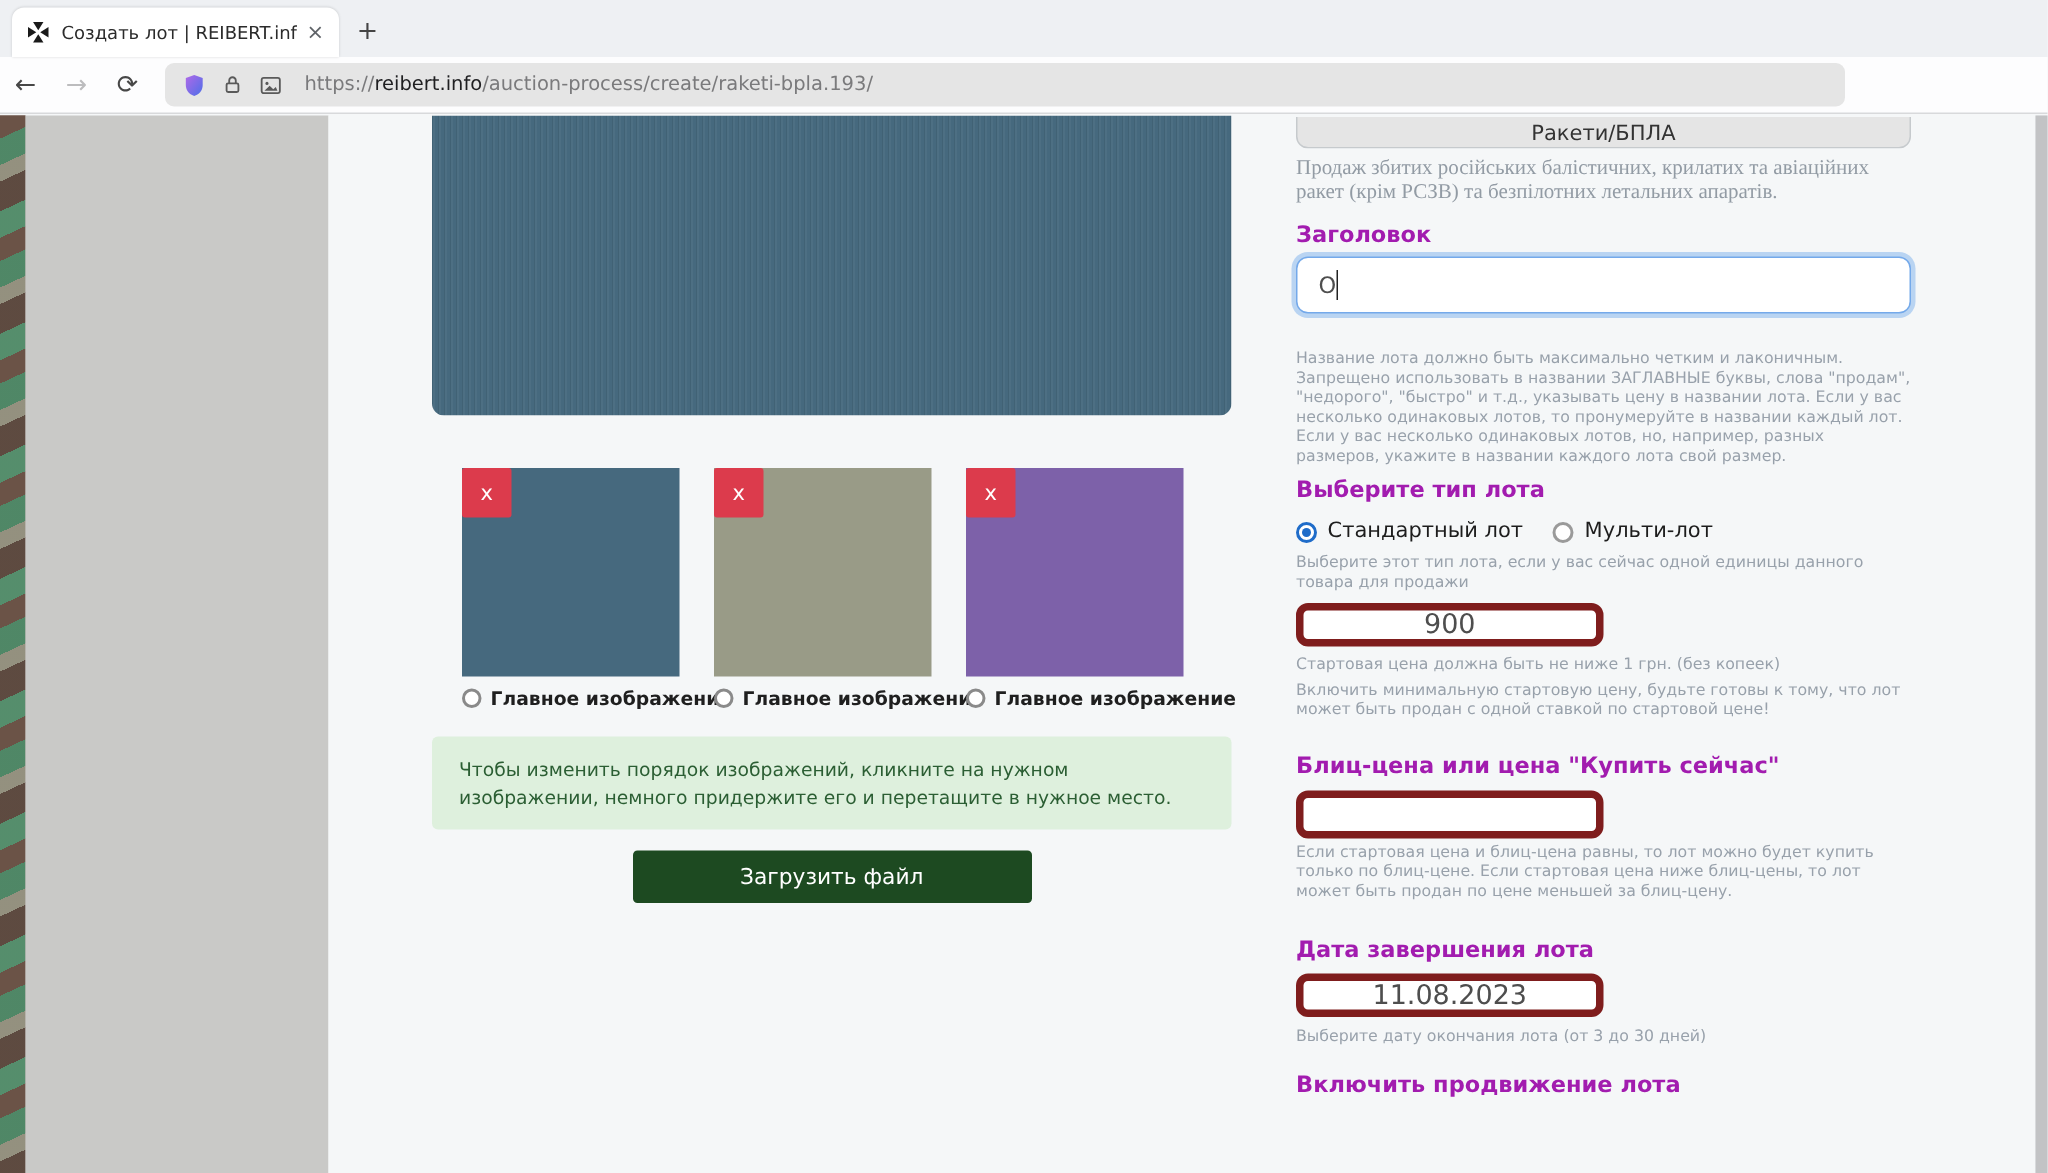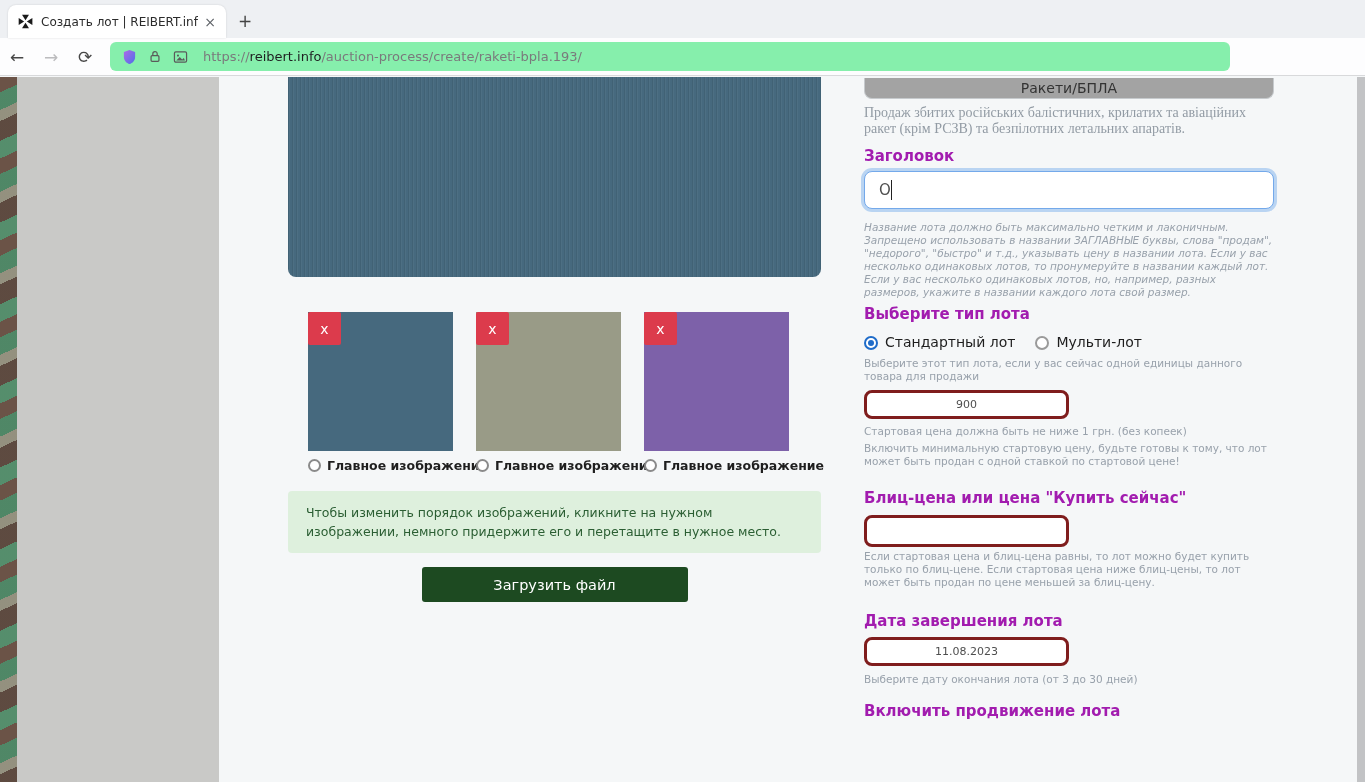--- a/index.html
+++ b/index.html
@@ -13,21 +13,21 @@
     border-radius:8px 8px 0 0; display:flex; align-items:center; padding:0 10px;
     box-shadow:0 0 2px rgba(0,0,0,.15); }
   .tab-title { font-size:12px; color:#2b2b2b; white-space:nowrap; overflow:hidden; flex:1; margin-left:8px; }
   .tab-close { font-size:14px; color:#5f6368; margin-left:6px; cursor:default; }
   .newtab { position:absolute; left:232px; top:8px; width:26px; height:26px; font-size:17px;
     color:#444; display:flex; align-items:center; justify-content:center; }
   .toolbar { height:38px; background:#fdfdfe; border-bottom:1px solid #d8d9db;
     display:flex; align-items:center; }
   .navbtn { width:34px; text-align:center; font-size:17px; color:#474747; }
   .navbtn.disabled { color:#bcbcbe; }
-  .urlpill { margin-left:8px; width:1120px; height:29px; background:#86efac; border-radius:6px;
+  .urlpill { margin-left:8px; width:1120px; height:29px; background:#e5e5e5; border-radius:6px;
     display:flex; align-items:center; padding:0 12px; }
   .urlicon { margin-right:11px; display:flex; align-items:center; }
   .url-text { font-size:13px; color:#7a7a7c; margin-left:4px; white-space:nowrap; }
   .url-domain { color:#1f1f21; }
 
   
   .page { position:absolute; left:0; top:77px; width:1365px; height:705px; background:#f5f7f8; }
   .camo { position:absolute; left:0; top:0; width:17px; height:705px;
     background:
       repeating-linear-gradient(155deg,
@@ -54,35 +54,35 @@
   .thumb-radio .rlabel { font-size:12.5px; color:#1f1f1f; margin-left:6px; white-space:nowrap; }
   .notice { margin-top:17px; background:#def0dd; border-radius:4px; padding:12px 18px;
     color:#2b5e33; font-size:12.5px; line-height:19px; }
   .upload { margin:14px auto 0; display:block; width:266px; height:35px; background:#1d4a21;
     color:#fff; font-size:14.5px; border:none; border-radius:3px;
     font-family:"DejaVu Sans","Liberation Sans",sans-serif; }
 
   
   .sidebar { position:absolute; left:645px; top:1px; width:410px; }
   .select-cut { height:21px; border:1px solid #c6cacd; border-top:none; border-radius:0 0 8px 8px;
-    background:#a3a3a3; overflow:hidden; text-align:center; }
+    background:#e5e5e5; overflow:hidden; text-align:center; }
   .select-cut span { display:inline-block; margin-top:-10px; font-size:14px; color:#333; }
   .cat-desc { margin-top:6px; font-size:14px; line-height:16px; color:#929ba4;font-family:Liberation Serif, serif; }
   .fh { font-size:15px; font-weight:bold; color:#a21caf; }
   .h-title { margin-top:10px; }
-  .input { border:3px solid #7f1d1d; border-radius:8px; background:#fff; color:#4e4e4e;
-    font-size:11px; font-family:"DejaVu Sans","Liberation Sans",sans-serif; outline:none; }
+  .input { border:5px solid #7f1d1d; border-radius:8px; background:#fff; color:#4e4e4e;
+    font-size:18px; font-family:"DejaVu Sans","Liberation Sans",sans-serif; outline:none; }
   .title-wrap { position:relative; margin-top:6px; }
   .title-input { width:410px; height:38px; padding:0 14px; font-size:15px;
     border:1px solid #74a9ea; box-shadow:0 0 0 3px #b9d4f2; }
   .caret { position:absolute; left:27px; top:9px; width:1px; height:20px; background:#222;
     animation:blink 1s steps(1) infinite; }
   @keyframes blink { 50% { opacity:0; } }
   .help { font-size:10.5px; line-height:13px; color:#98a1ab; }
-  .help-title { margin-top:12px;font-style:italic; }
+  .help-title { margin-top:24px; }
   .h-type { margin-top:6px; }
   .radios { margin-top:10px; display:flex; align-items:center; gap:20px; height:18px; }
   .ropt { display:flex; align-items:flex-end; gap:7px; font-size:14px; color:#1d1d1d; }
   .rdot { width:14px; height:14px; border:2px solid #9a9a9a; border-radius:50%; background:#fff; position:relative; flex:none; }
   .rdot.sel { border-color:#1f6cc9; }
   .rdot.sel::after { content:""; position:absolute; left:2px; top:2px; width:6px; height:6px;
     border-radius:50%; background:#1f6cc9; }
   .help-type { margin-top:6px; }
   .h-start { margin-top:18px; }
   .price-input { margin-top:7px; width:205px; height:29px; text-align:center; display:block; }

